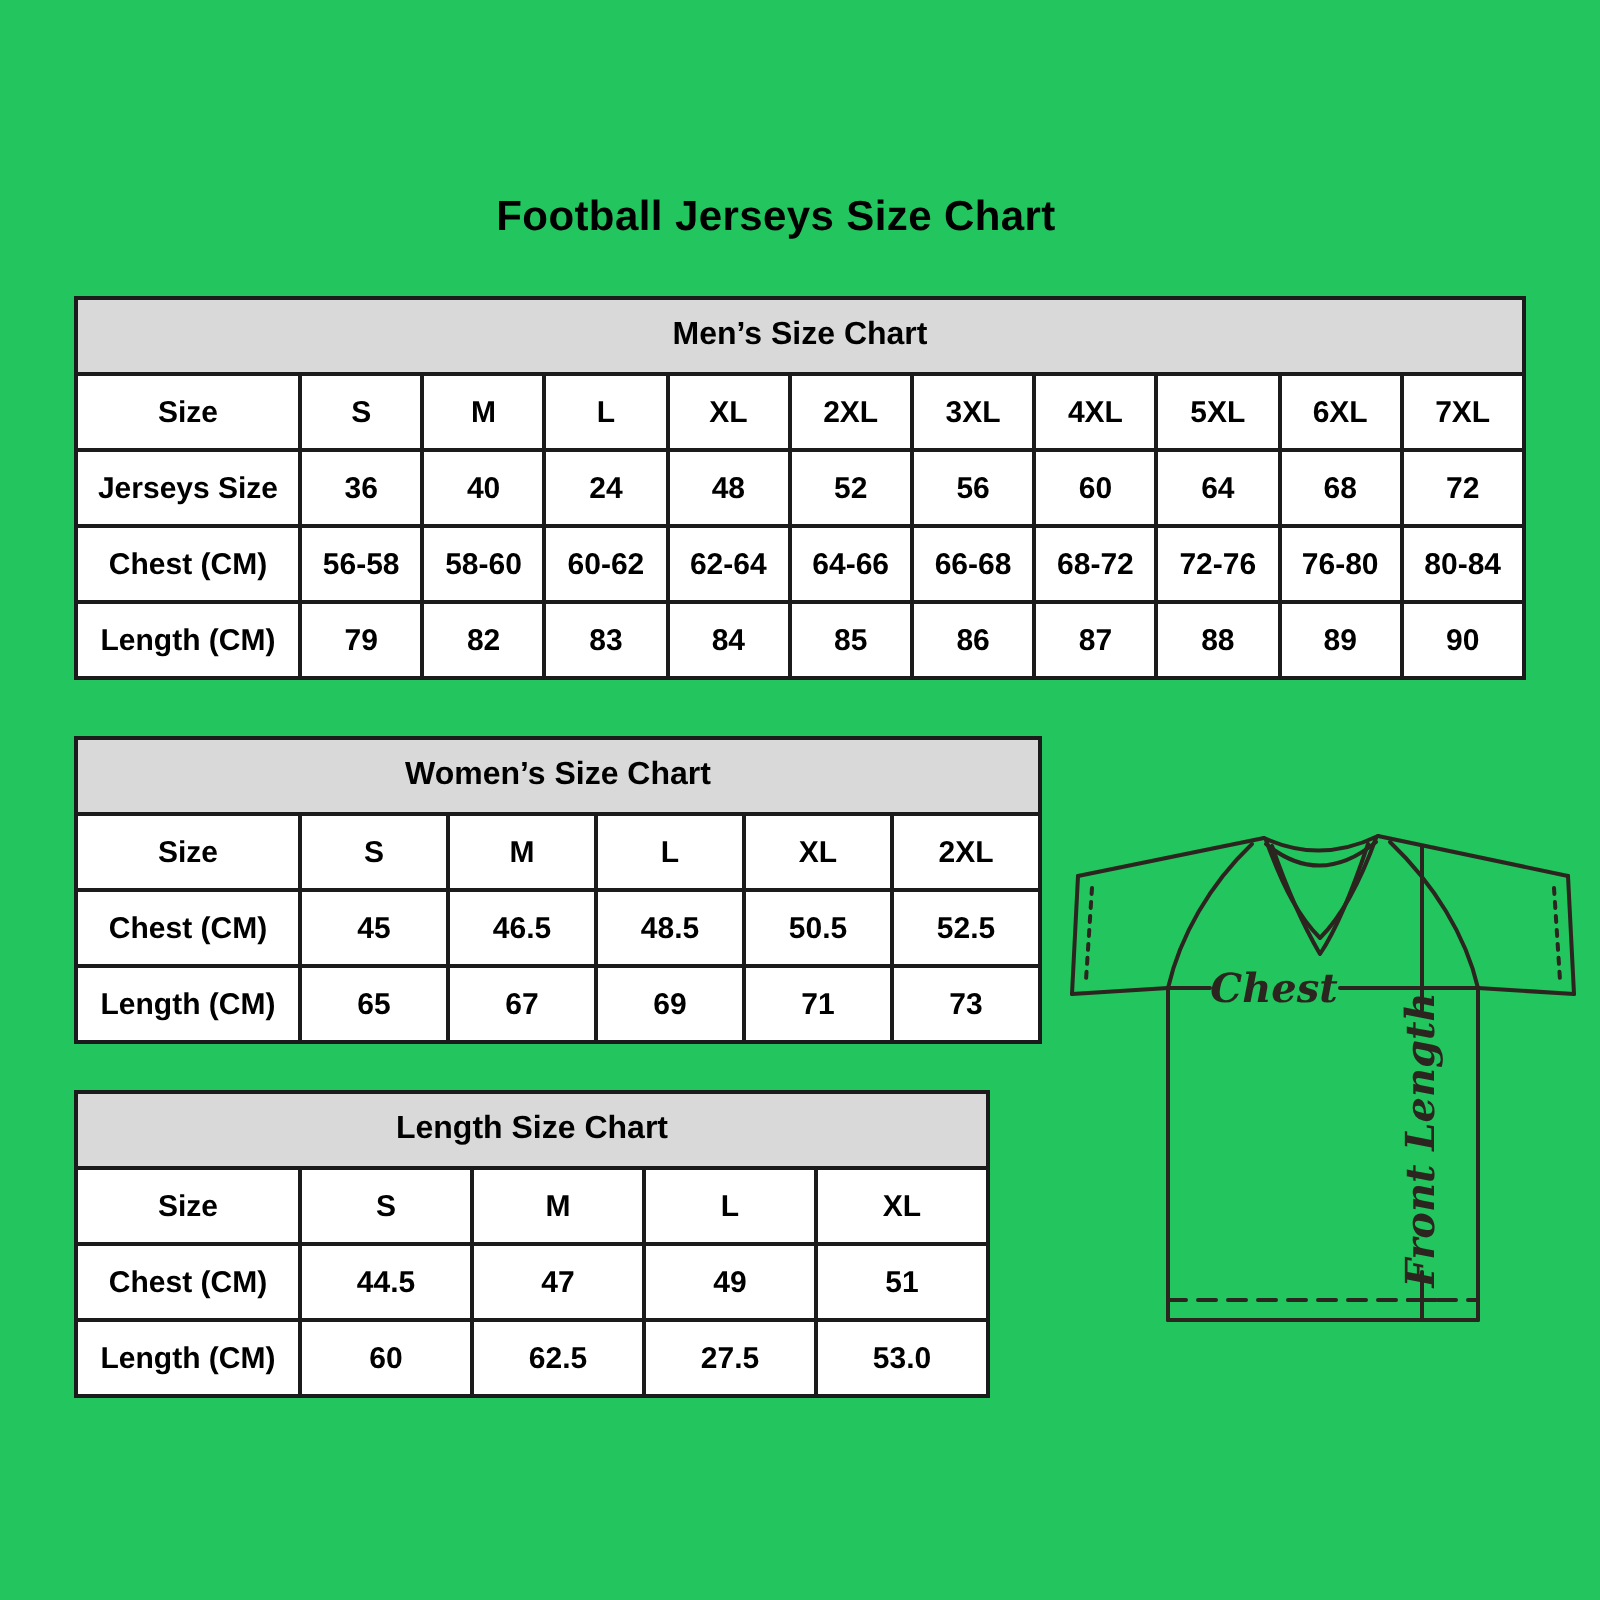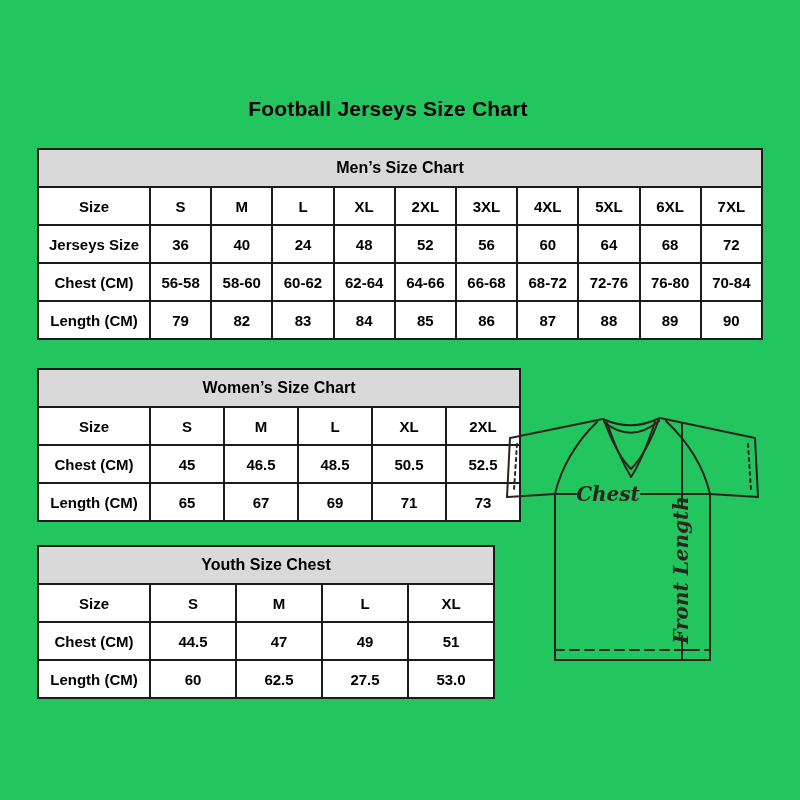--- a/index.html
+++ b/index.html
@@ -29,21 +29,21 @@
     border:2px solid #1b1b1b;
     height:36px;padding:0;
     text-align:center;vertical-align:middle;
     font-weight:bold;font-size:15px;color:#000;background:#fff;
     white-space:nowrap;overflow:hidden;
   }
   table.sz td.hdr{
     background:#d9d9d9;font-size:16px;
   }
 
-  .jersey{position:absolute;left:500px;top:410px;width:265px;height:258px;}
+  .jersey{position:absolute;left:529px;top:410px;width:265px;height:258px;}
   .jersey svg{display:block;width:265px;height:258px;}
   .jersey .ln{fill:none;stroke:#2b241f;stroke-width:2;stroke-linecap:round;stroke-linejoin:round;}
   .jersey .dash-small{stroke-dasharray:3 4;}
   .jersey .dash-hem{stroke-dasharray:9 6;}
   .jersey text{
     font-family:"DejaVu Serif", serif;
     font-style:italic;font-weight:bold;
     fill:#2b241f;font-size:20px;
   }
 </style>
@@ -103,21 +103,21 @@
             <td>Chest (CM)</td>
             <td>56-58</td>
             <td>58-60</td>
             <td>60-62</td>
             <td>62-64</td>
             <td>64-66</td>
             <td>66-68</td>
             <td>68-72</td>
             <td>72-76</td>
             <td>76-80</td>
-            <td>70-84</td>
+            <td>80-84</td>
           </tr>
           <tr>
             <td>Length (CM)</td>
             <td>79</td>
             <td>82</td>
             <td>83</td>
             <td>84</td>
             <td>85</td>
             <td>86</td>
             <td>87</td>
@@ -173,21 +173,21 @@
       <table class="sz">
         <colgroup>
           <col style="width: 112px;">
           <col>
           <col>
           <col>
           <col>
         </colgroup>
         <tbody>
           <tr>
-            <td colspan="5" class="hdr">Youth Size Chest</td>
+            <td colspan="5" class="hdr">Length Size Chart</td>
           </tr>
           <tr>
             <td>Size</td>
             <td>S</td>
             <td>M</td>
             <td>L</td>
             <td>XL</td>
           </tr>
           <tr>
             <td>Chest (CM)</td>

